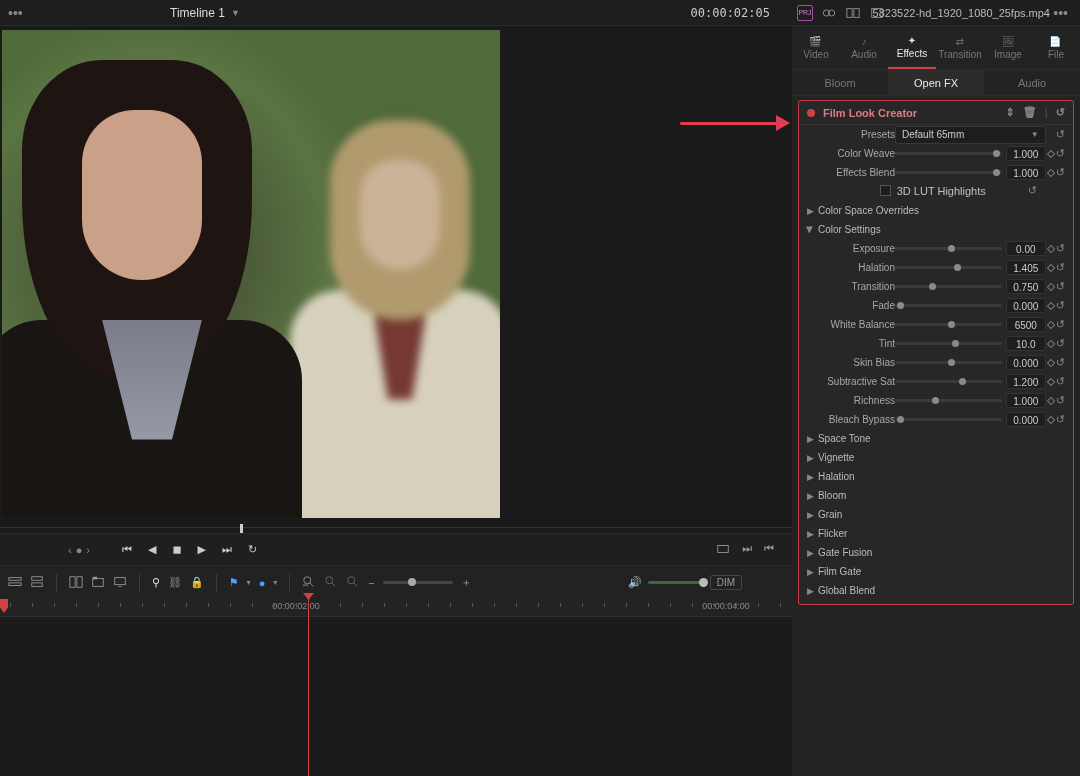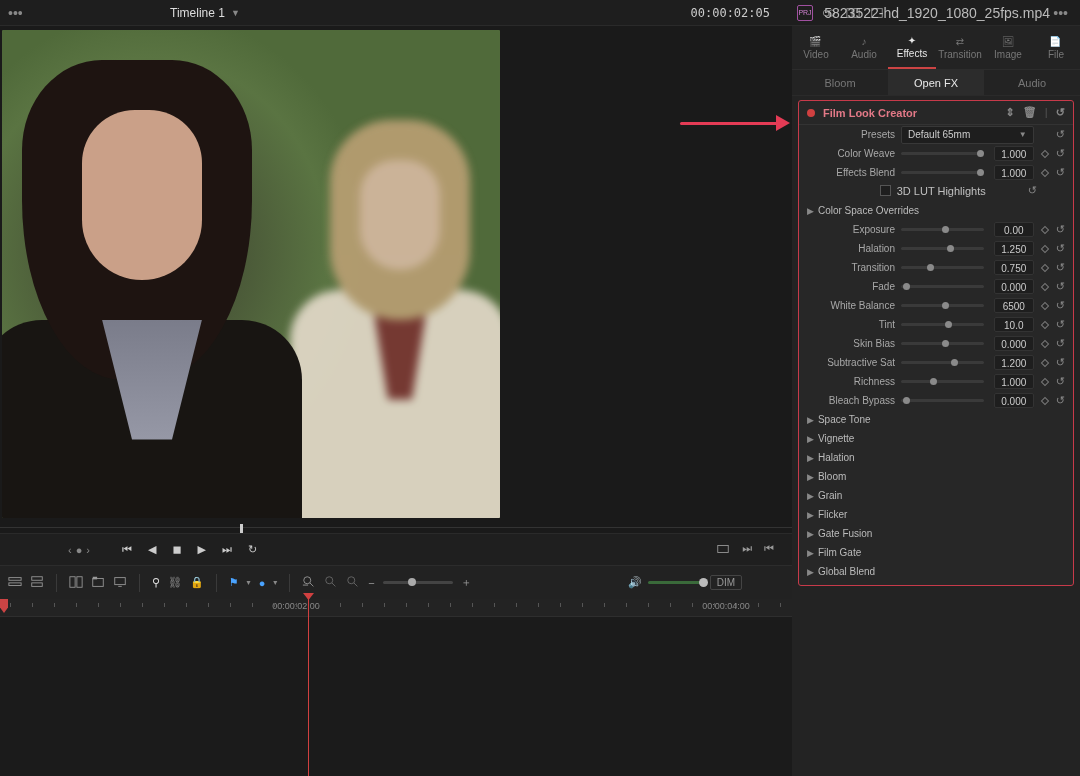--- a/index.html
+++ b/index.html
@@ -5,21 +5,21 @@
 * { margin: 0; padding: 0; box-sizing: border-box; font-family: -apple-system, "Segoe UI", Arial, sans-serif; }
 body { background: #1a1a1a; color: #c0c0c0; font-size: 11px; width: 1080px; height: 776px; overflow: hidden; position: relative; }
 
 
 .topbar { height: 26px; background: #1e1e1e; display: flex; align-items: center; border-bottom: 1px solid #2a2a2a; position: relative; }
 .more-dots { color: #888; font-size: 14px; padding: 0 8px; cursor: pointer; }
 .timeline-title { position: absolute; left: 170px; color: #ddd; font-size: 12px; display: flex; align-items: center; gap: 6px; }
 .timecode { position: absolute; right: 310px; color: #ccc; font-size: 12px; font-family: monospace; }
 .tc-icons { position: absolute; right: 195px; display: flex; gap: 8px; align-items: center; }
 .tc-icon { width: 16px; height: 16px; display: inline-flex; justify-content: center; align-items: center; color: #999; }
-.file-name { position: absolute; right: 30px; color: #bbb; font-size: 14px; }
+.file-name { position: absolute; right: 30px; color: #bbb; font-size: 11px; }
 .more-right { position: absolute; right: 4px; }
 
 
 .main { display: flex; height: calc(100% - 26px); }
 .left { width: 792px; display: flex; flex-direction: column; background: #212121; }
 .right { width: 288px; background: #232323; }
 
 
 .viewer { height: 495px; background: #1a1a1a; position: relative; display:flex; align-items:center; }
 .viewer-img { margin-left:2px; width: 498px; height: 488px; background: radial-gradient(ellipse 220px 240px at 30% 45%, #3b362c 0%, #4a5838 40%, #5a7442 80%, #506a3a 100%); position: relative; overflow:hidden; border-radius:1px; }
@@ -73,21 +73,21 @@
 .insp-tab.active { color:#e8e8e8; border-bottom:2px solid #c44; }
 .insp-subtabs { height:26px; display:flex; border-bottom:1px solid #2a2a2a; }
 .insp-sub { flex:1; text-align:center; line-height:26px; font-size:11px; color:#777; cursor:pointer; }
 .insp-sub.active { color:#e8e8e8; background:#2c2c2c; }
 
 .fx-box { margin:4px 6px 6px 6px; border:1px solid #c73a4a; background:#272727; border-radius:3px; padding-bottom:4px; position:relative; }
 .fx-hdr { height:24px; display:flex; align-items:center; padding:0 8px; color:#e37987; font-size:11px; font-weight:600; border-bottom:1px solid #333; position:relative; }
 .red-dot{ width:8px;height:8px;border-radius:50%; background:#d04040; margin-right:8px;}
 .hdr-icons { position:absolute; right:8px; display:flex; gap:8px; color:#888; }
 
-.param-row { height:19px; display:flex; align-items:center; padding:0 8px; gap:6px; font-size:10px; }
+.param-row { height:19px; display:flex; align-items:center; padding:0 8px; font-size:10px; }
 .param-lbl { width:88px; text-align:right; color:#a8a8a8; }
 .param-slider { flex:1; height:3px; background:#3a3a3a; border-radius:2px; position:relative; margin-right:4px; }
 .param-slider .h { width:7px; height:7px; border-radius:50%; background:#8a8a8a; position:absolute; top:-2px; }
 .param-val { width:40px; height:15px; line-height:15px; text-align:center; background:#1e1e1e; color:#ccc; border-radius:2px; font-size:10px; border:1px solid #333; }
 .kf { width:6px; height:6px; transform:rotate(45deg); border:1px solid #777; margin:0 2px; }
 .reset-ic { color:#888; font-size:11px; cursor:pointer; }
 
 .preset-sel { flex:1; height:18px; background:#1e1e1e; border:1px solid #383838; color:#ccc; font-size:10px; padding:0 6px; display:flex; align-items:center; justify-content:space-between; border-radius:2px; }
 
 .section { padding:4px 8px; font-size:10px; color:#bbb; cursor:pointer; display:flex; align-items:center; gap:4px; }
@@ -333,37 +333,41 @@
         <span class="cb"></span>
         <span>3D LUT Highlights</span>
         <span style="width:30px"></span>
         <span class="reset-ic">↺</span>
       </div>
 
       <div class="section">
           <span class="chev">▶</span>
           <span>Color Space Overrides</span>
         </div>
+      <div class="section open">
+          <span class="chev">▶</span>
+          <span>Color Settings</span>
+        </div>
 
       <div id="color-params">
           <div class="param-row">
             <div class="param-lbl">Exposure</div>
             <div class="param-slider">
               <div class="h" style="left:50%"></div>
             </div>
             <div class="param-val">0.00</div>
             <span class="kf"></span>
             <span class="reset-ic">↺</span>
           </div>
           <div class="param-row">
             <div class="param-lbl">Halation</div>
             <div class="param-slider">
               <div class="h" style="left:55%"></div>
             </div>
-            <div class="param-val">1.250</div>
+            <div class="param-val">1.405</div>
             <span class="kf"></span>
             <span class="reset-ic">↺</span>
           </div>
           <div class="param-row">
             <div class="param-lbl">Transition</div>
             <div class="param-slider">
               <div class="h" style="left:32%"></div>
             </div>
             <div class="param-val">0.750</div>
             <span class="kf"></span>

